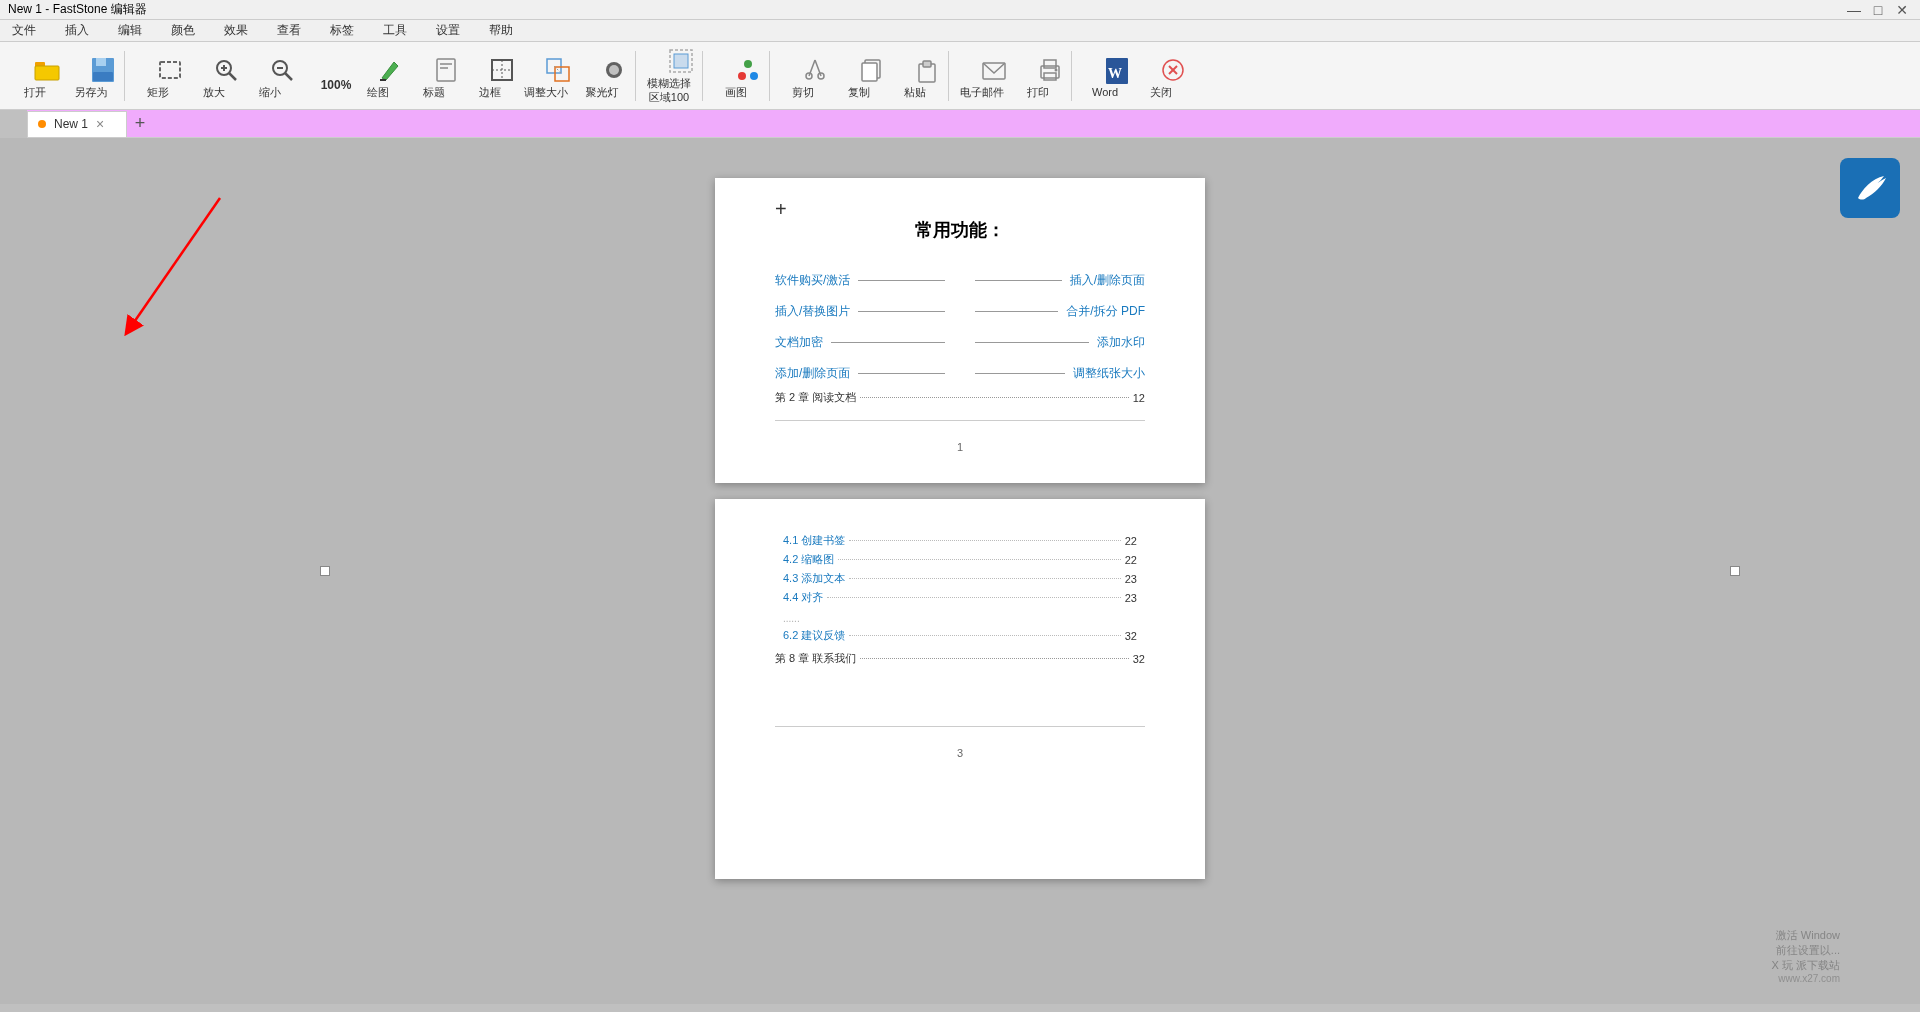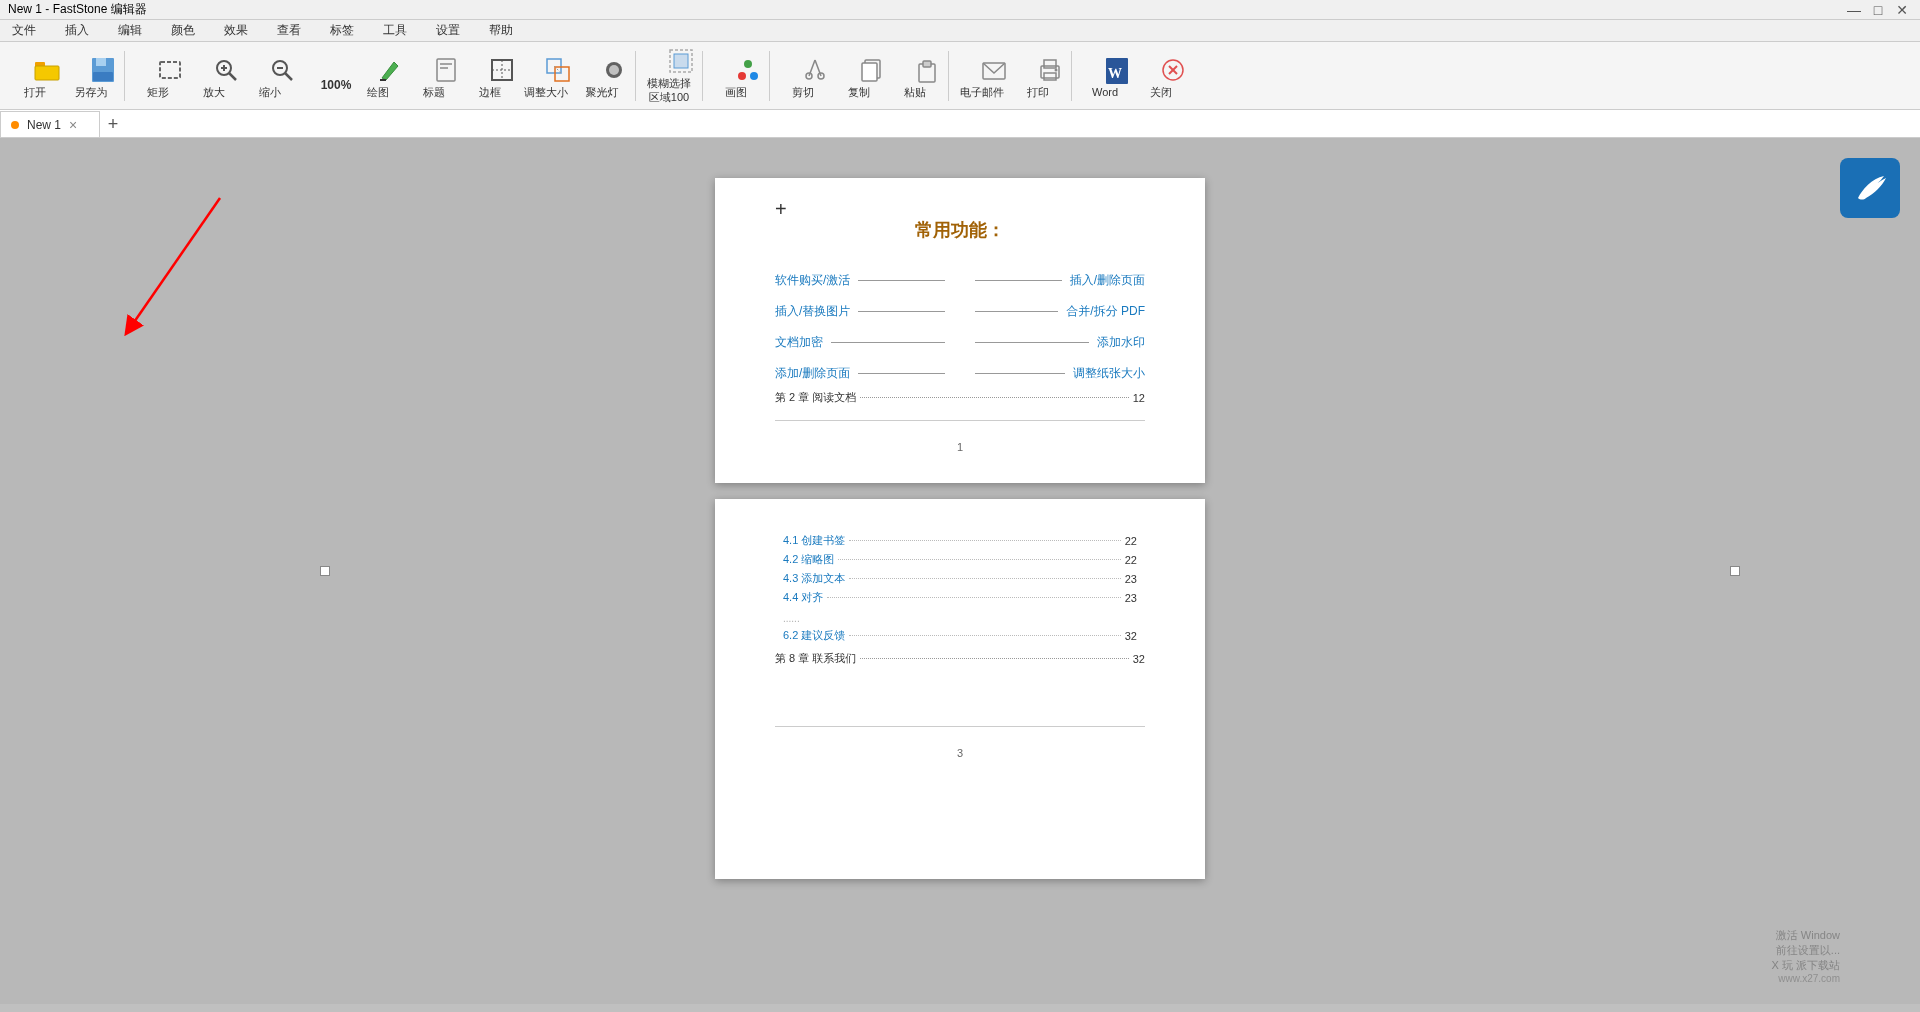--- a/index.html
+++ b/index.html
@@ -78,25 +78,26 @@
       width: 1px;
       height: 50px;
       background: #ccc;
       margin: 0 4px;
     }
     .toolbar-btn-label { font-size: 11px; line-height: 1.2; text-align: center; }
 
     
     #tabbar {
       height: 28px;
-      background: #ffffff;
+      background: #f0abfc;
       border-bottom: 1px solid #ccc;
       display: flex;
-      align-items: flex-end;
+      align-items: center;
       padding: 0 0 0 0;
+      margin-left: 27px;
     }
     .tab {
       height: 26px;
       background: #fff;
       border: 1px solid #ccc;
       border-bottom: none;
       padding: 0 10px;
       display: flex;
       align-items: center;
       gap: 8px;
@@ -156,21 +157,21 @@
       position: absolute;
       top: 20px;
       left: 60px;
       font-size: 20px;
       color: #333;
     }
     .page-title {
       text-align: center;
       font-size: 18px;
       font-weight: bold;
-      color: #a16207;
+      color: #000000;
       margin-bottom: 30px;
       margin-top: 10px;
     }
     .features-grid {
       display: grid;
       grid-template-columns: 1fr 1fr;
       gap: 14px 30px;
       margin: 0 20px;
     }
     .feature-item {

